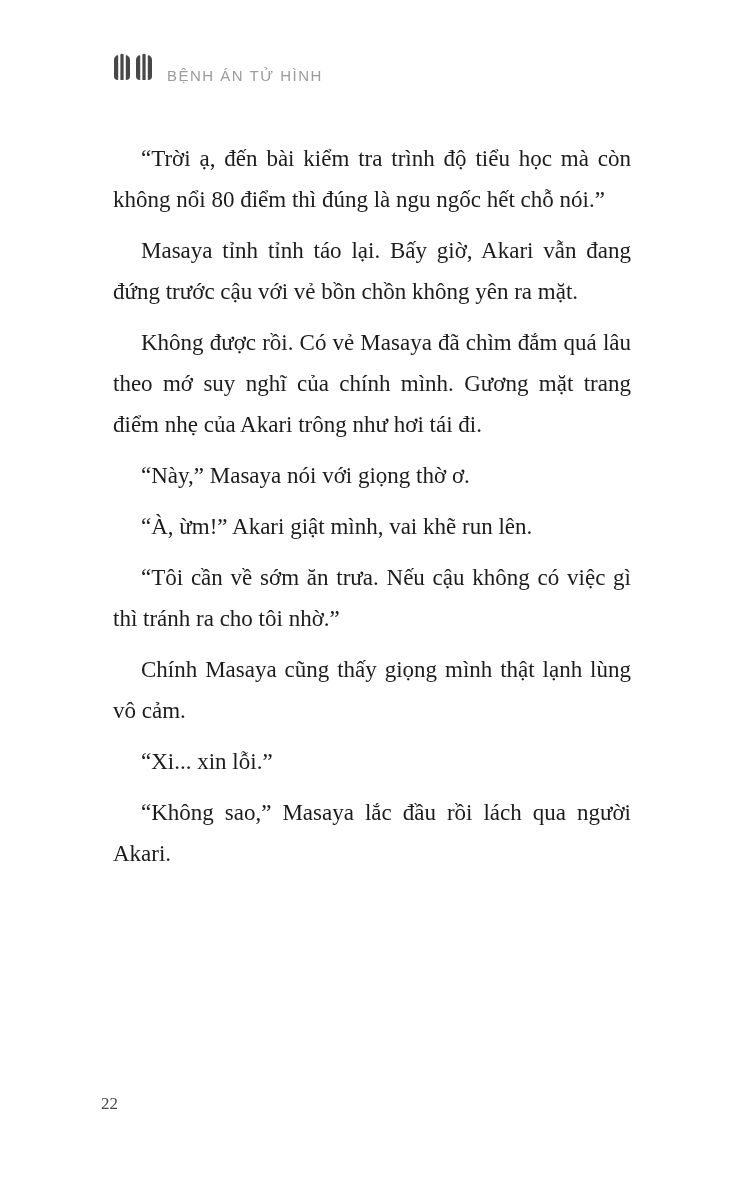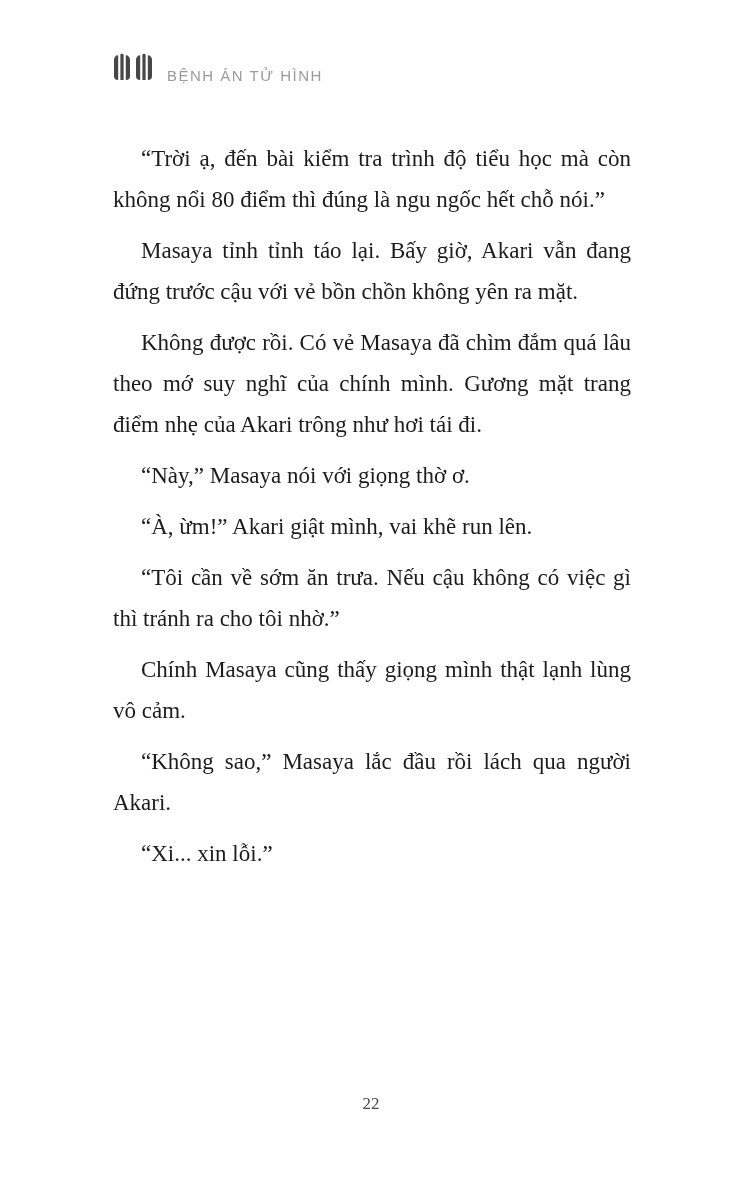--- a/index.html
+++ b/index.html
@@ -48,24 +48,24 @@
   .para {
     margin: 0 0 10px 0;
     font-size: 23px;
     line-height: 41px;
     text-align: justify;
     text-indent: 28px;
     color: #1c1c1c;
   }
   .page-footer {
     position: absolute;
-    left: 112px;
+    left: 101px;
     width: 518px;
     bottom: 70px;
-    text-align: center;
+    text-align: left;
   }
   .page-number {
     font-family: "Liberation Serif", serif;
     font-size: 17px;
     color: #4a4a4a;
   }
 </style>
 </head>
 <body>
 
@@ -94,21 +94,21 @@
   </header>
 
   <main class="page-body">
     <p class="para">“Trời ạ, đến bài kiểm tra trình độ tiểu học mà còn không nổi 80 điểm thì đúng là ngu ngốc hết chỗ nói.”</p>
     <p class="para">Masaya tỉnh tỉnh táo lại. Bấy giờ, Akari vẫn đang đứng trước cậu với vẻ bồn chồn không yên ra mặt.</p>
     <p class="para">Không được rồi. Có vẻ Masaya đã chìm đắm quá lâu theo mớ suy nghĩ của chính mình. Gương mặt trang điểm nhẹ của Akari trông như hơi tái đi.</p>
     <p class="para">“Này,” Masaya nói với giọng thờ ơ.</p>
     <p class="para">“À, ừm!” Akari giật mình, vai khẽ run lên.</p>
     <p class="para">“Tôi cần về sớm ăn trưa. Nếu cậu không có việc gì thì tránh ra cho tôi nhờ.”</p>
     <p class="para">Chính Masaya cũng thấy giọng mình thật lạnh lùng vô cảm.</p>
+    <p class="para">“Xi... xin lỗi.”</p>
     <p class="para">“Không sao,” Masaya lắc đầu rồi lách qua người Akari.</p>
-    <p class="para">“Xi... xin lỗi.”</p>
   </main>
 
   <footer class="page-footer">
     <span class="page-number">22</span>
   </footer>
 
 </div>
 
 </body></html>

